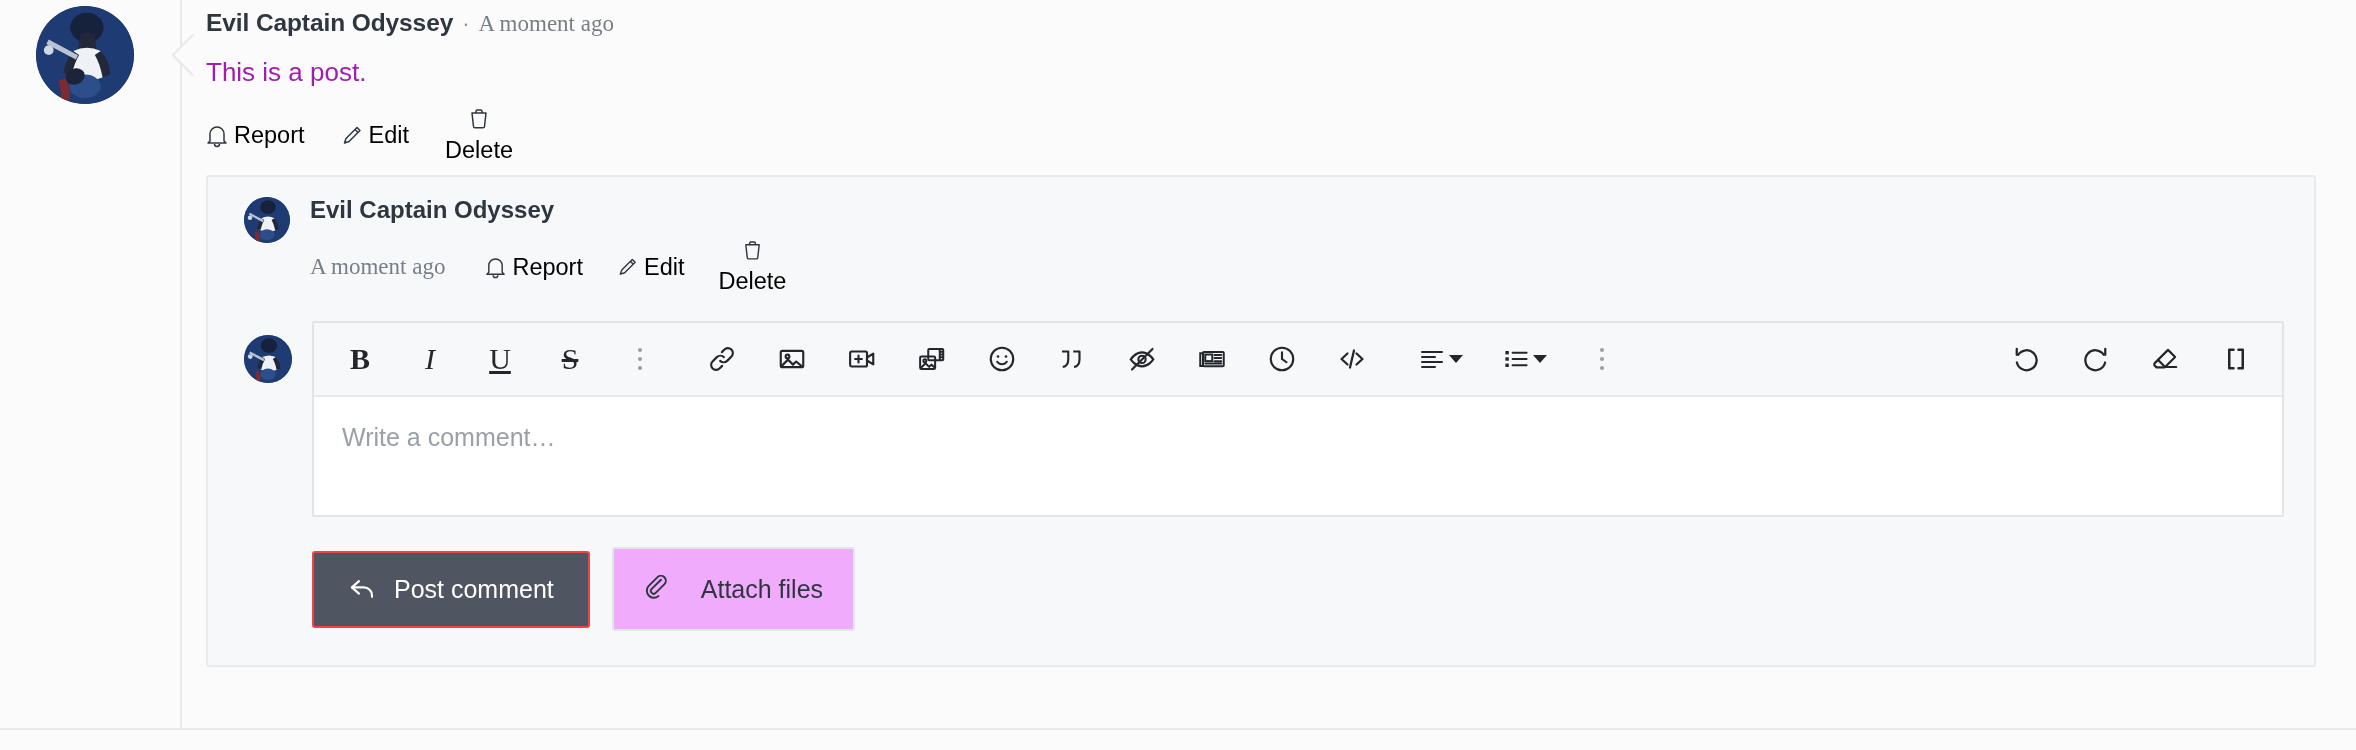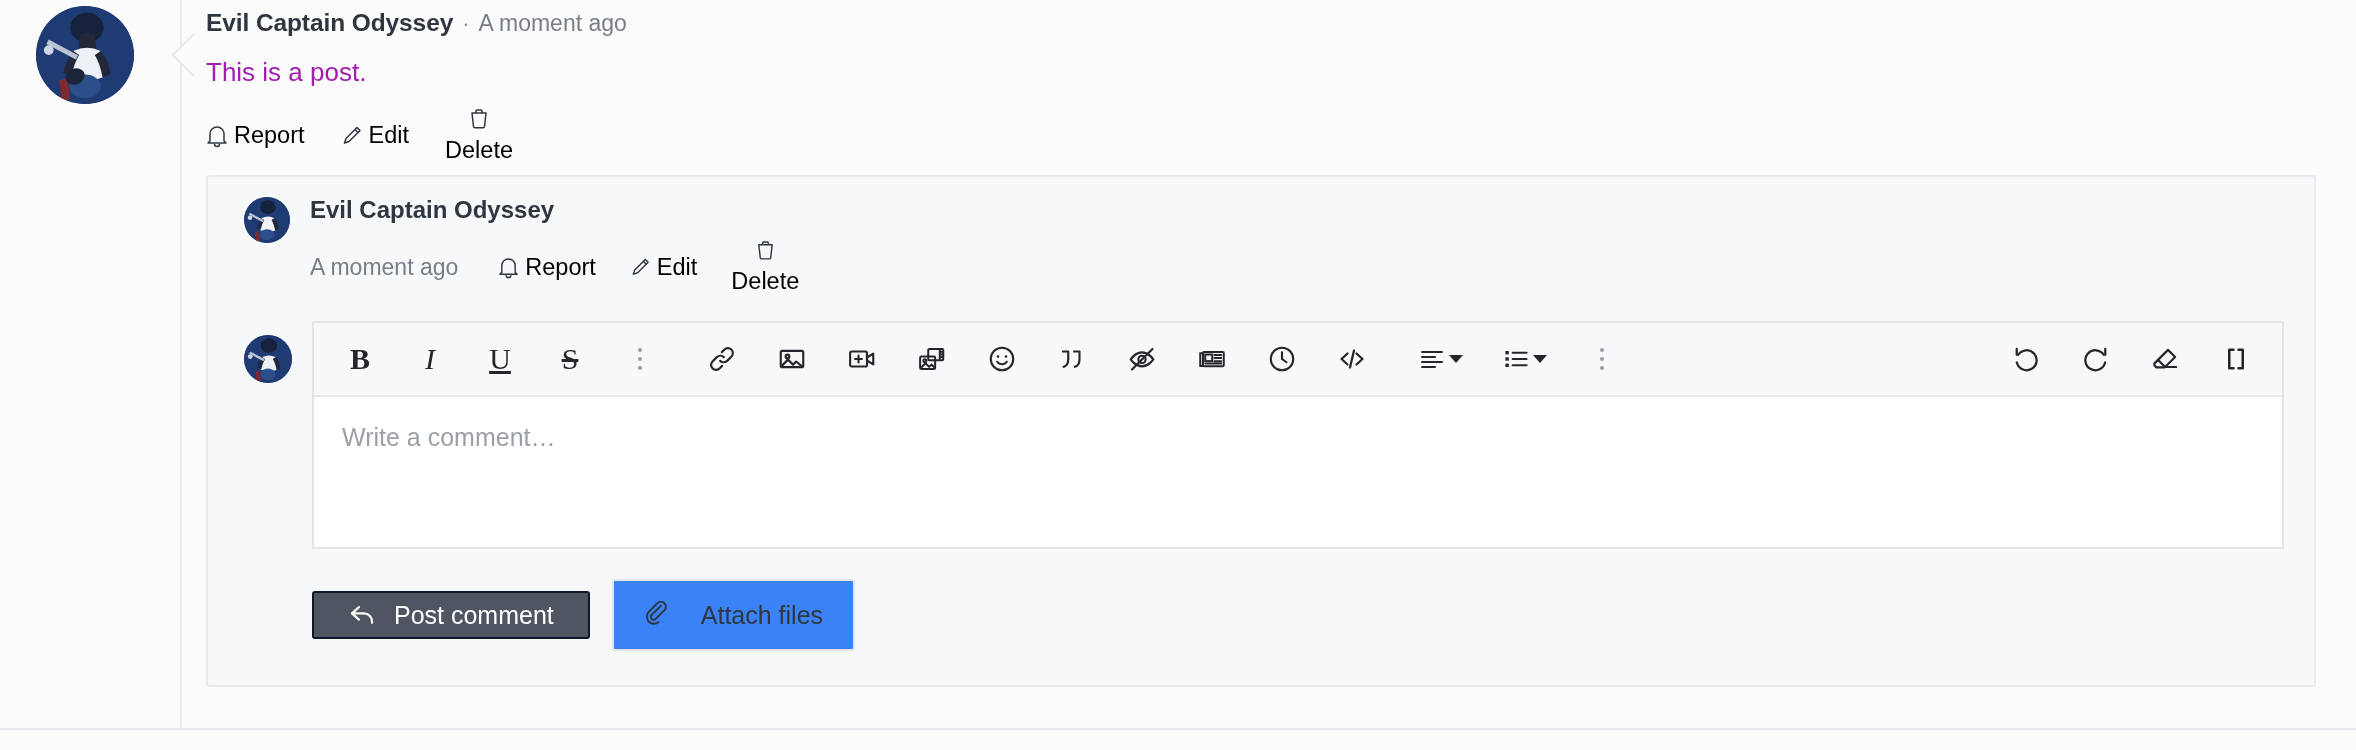--- a/index.html
+++ b/index.html
@@ -34,21 +34,21 @@
     content:"";position:absolute;left:6px;top:5px;width:30px;height:30px;
     background:#fbfbfc;border-left:2px solid #e8e9ec;border-bottom:2px solid #e8e9ec;
     transform:rotate(45deg);
   }
 
   
   .post{position:absolute;left:206px;top:8px;right:40px;}
   .post-head{display:flex;align-items:baseline;gap:9px;font-size:24.5px;line-height:30px;}
   .author{font-weight:700;color:#2f3640;letter-spacing:-0.1px;}
   .dot{color:#8b9099;font-size:22px;}
-  .when{color:#787e88;font-size:23px;}
+  .when{color:#787e88;font-size:23px;font-family:Liberation Serif, serif;}
   .post-body{font-size:26px;line-height:34px;margin-top:16px;color:#a21caf;}
 
   .actions{display:flex;align-items:center;margin-top:18px;}
   .act{
     display:flex;align-items:center;gap:6px;
     font-size:23.5px;color:#000000;cursor:pointer;margin-right:36px;
     background:none;border:0;padding:0;font-family:inherit;
   }
   .act:last-child{margin-right:0;flex-direction:column;}
   .act svg{display:block;}
@@ -96,36 +96,36 @@
   }
   .tb-txt.b{font-weight:700;}
   .tb-txt.i{font-style:italic;}
   .tb-txt.u{text-decoration:underline;}
   .tb-txt.s{text-decoration:line-through;}
   .gap-sm{width:22px;}
   .gap-md{width:34px;}
   .spacer{flex:1;}
   .caret-dn{margin-left:3px;}
 
-  .input-area{height:150px;padding:24px 28px;box-sizing:border-box;}
+  .input-area{height:118px;padding:24px 28px;box-sizing:border-box;}
   .placeholder{font-size:25px;color:#9ba0a8;line-height:32px;}
 
   .btn-row{display:flex;align-items:center;margin-top:30px;}
   .btn{
     display:flex;align-items:center;gap:16px;
     font-size:25px;font-family:inherit;cursor:pointer;
     border-radius:3px;box-sizing:border-box;
   }
   .btn-primary{
-    background:#4f5662;color:#fff;border:2px solid #0f172a;
-    padding:0 34px;height:48px;
+    background:#4f5662;color:#fff;border:2px solid #ef4444;
+    padding:0 34px;height:77px;
   }
   .btn-secondary{
-    background:#3b82f6;color:#2f3640;border:2px solid #e2e4e8;
-    padding:0 30px;height:72px;margin-left:22px;gap:29px;
+    background:#f0abfc;color:#2f3640;border:2px solid #e2e4e8;
+    padding:0 30px;height:84px;margin-left:22px;gap:29px;
   }
   .btn svg{display:block;}
 
   .bottom-rule{position:absolute;left:0;top:728px;width:2356px;height:2px;background:#e8e9ec;}
 </style>
 </head>
 <body>
 
 <div class="thread">
 

